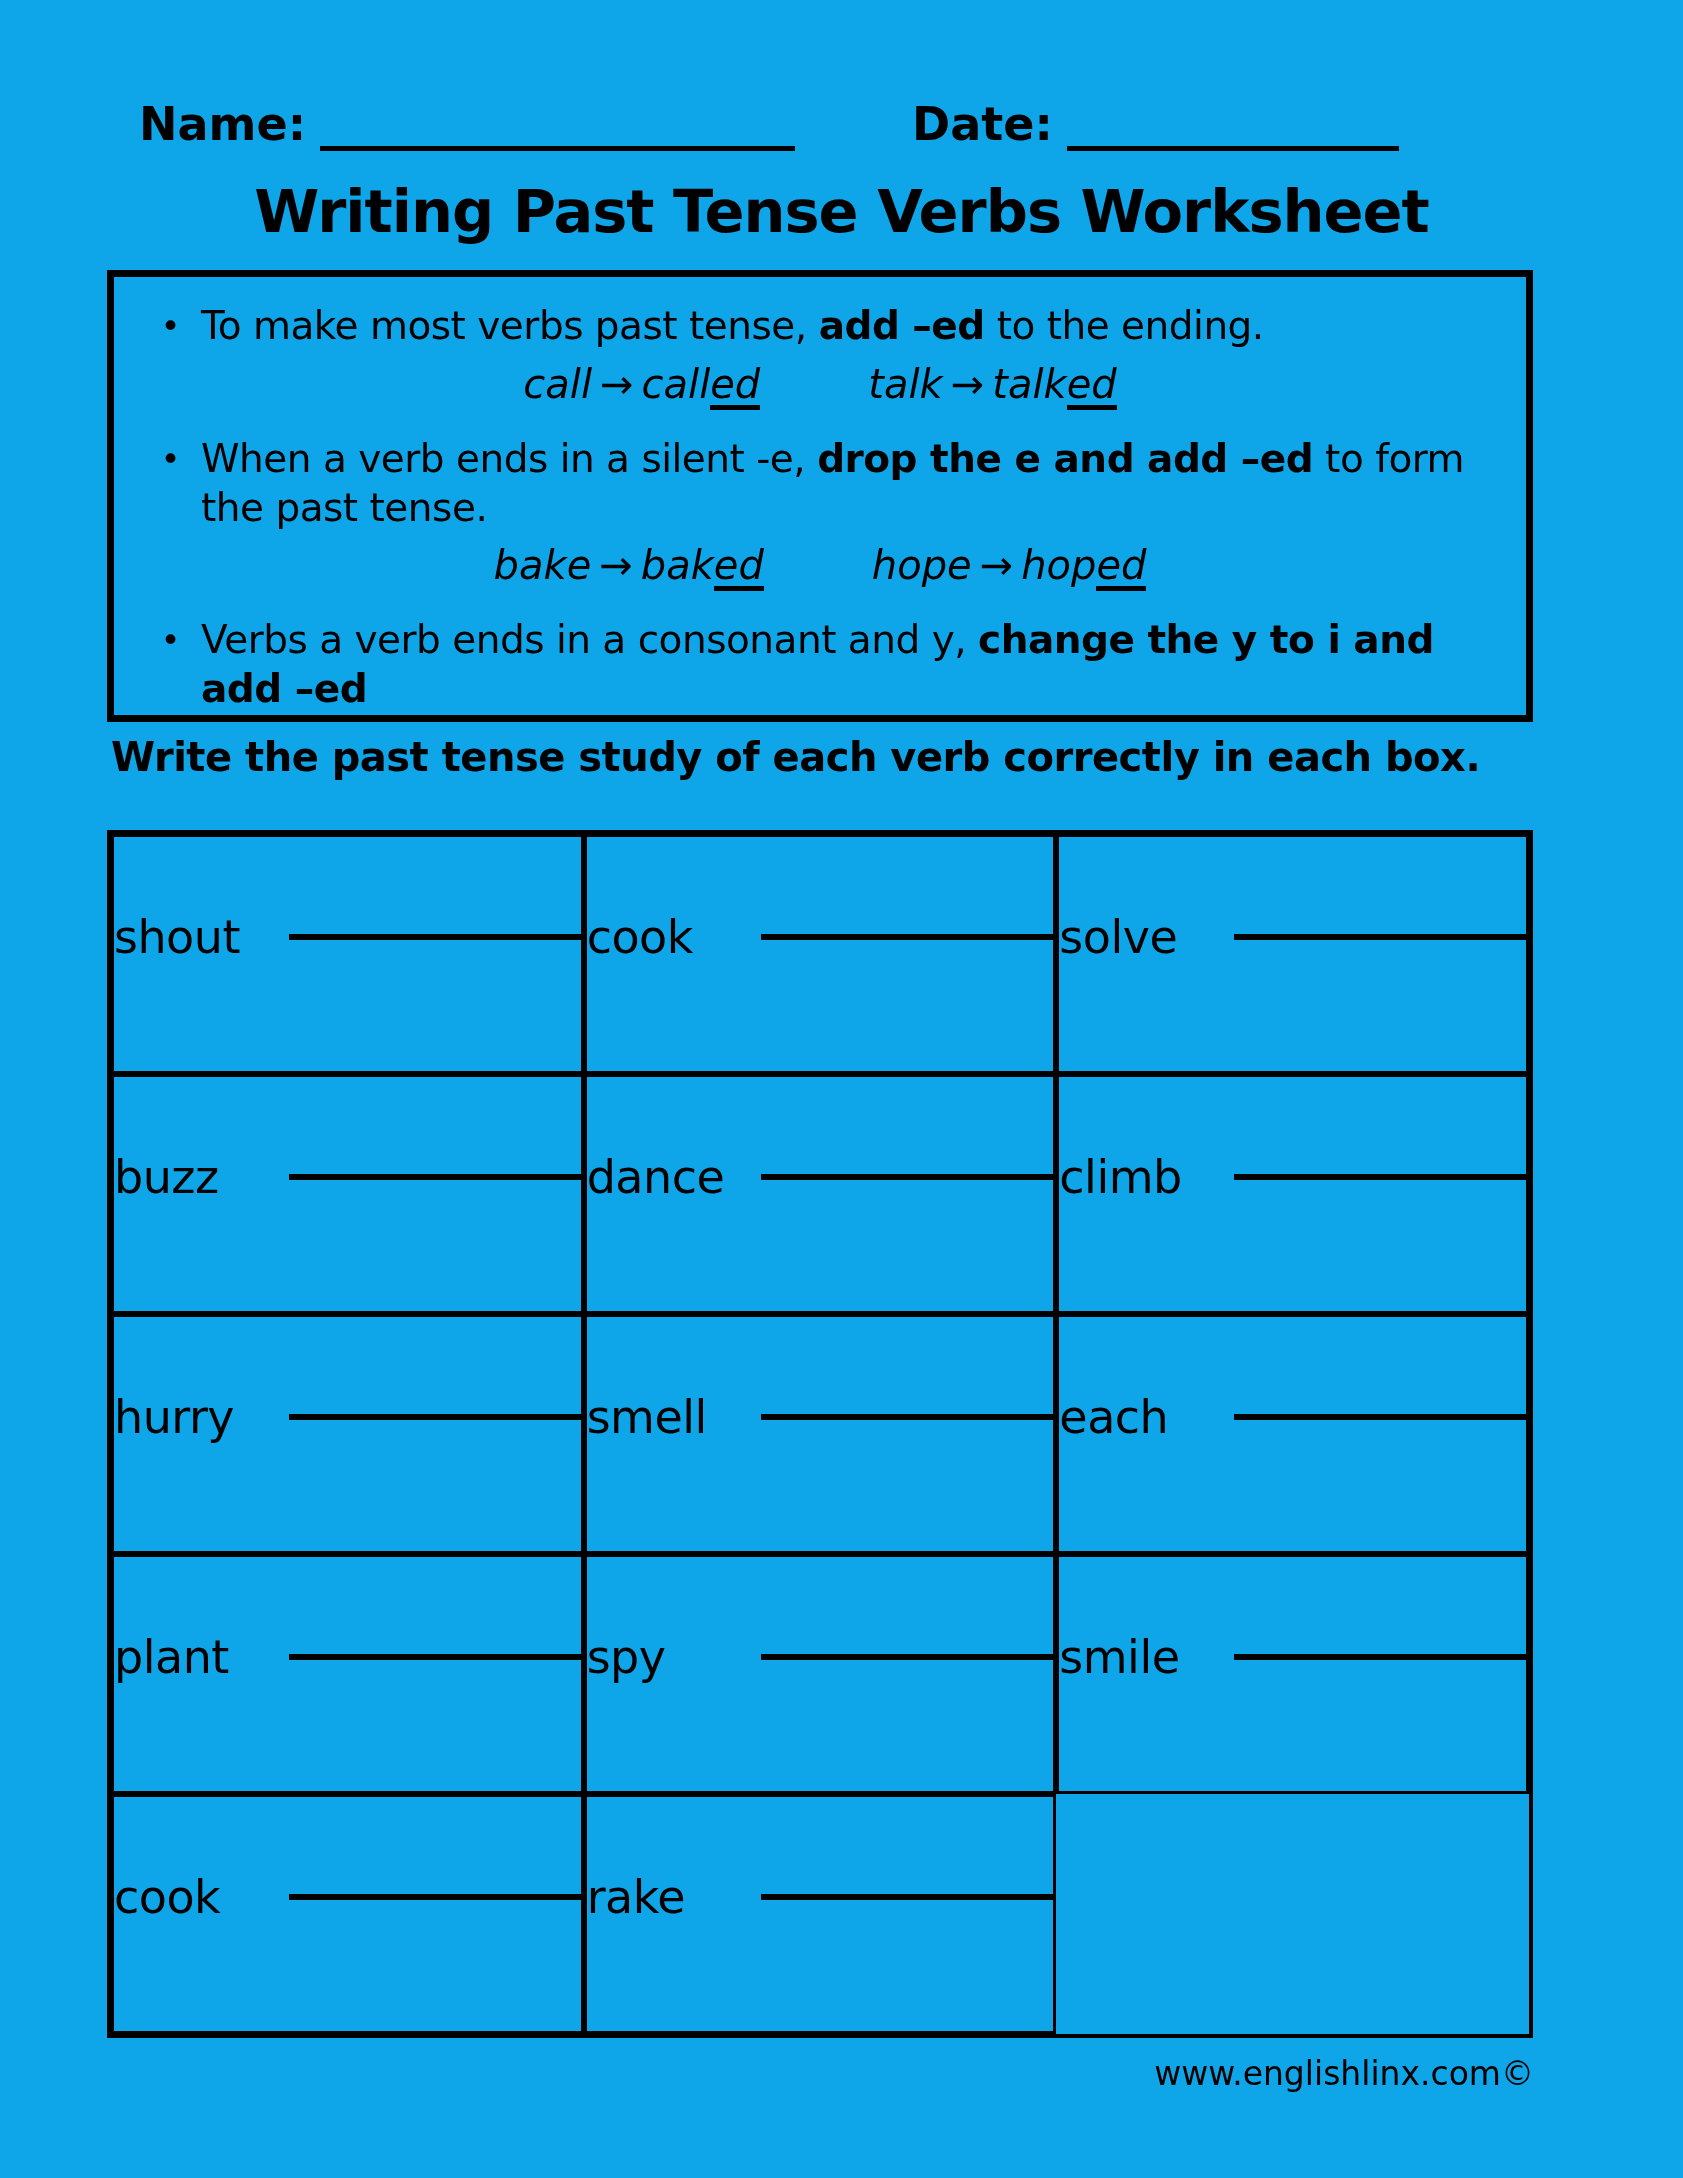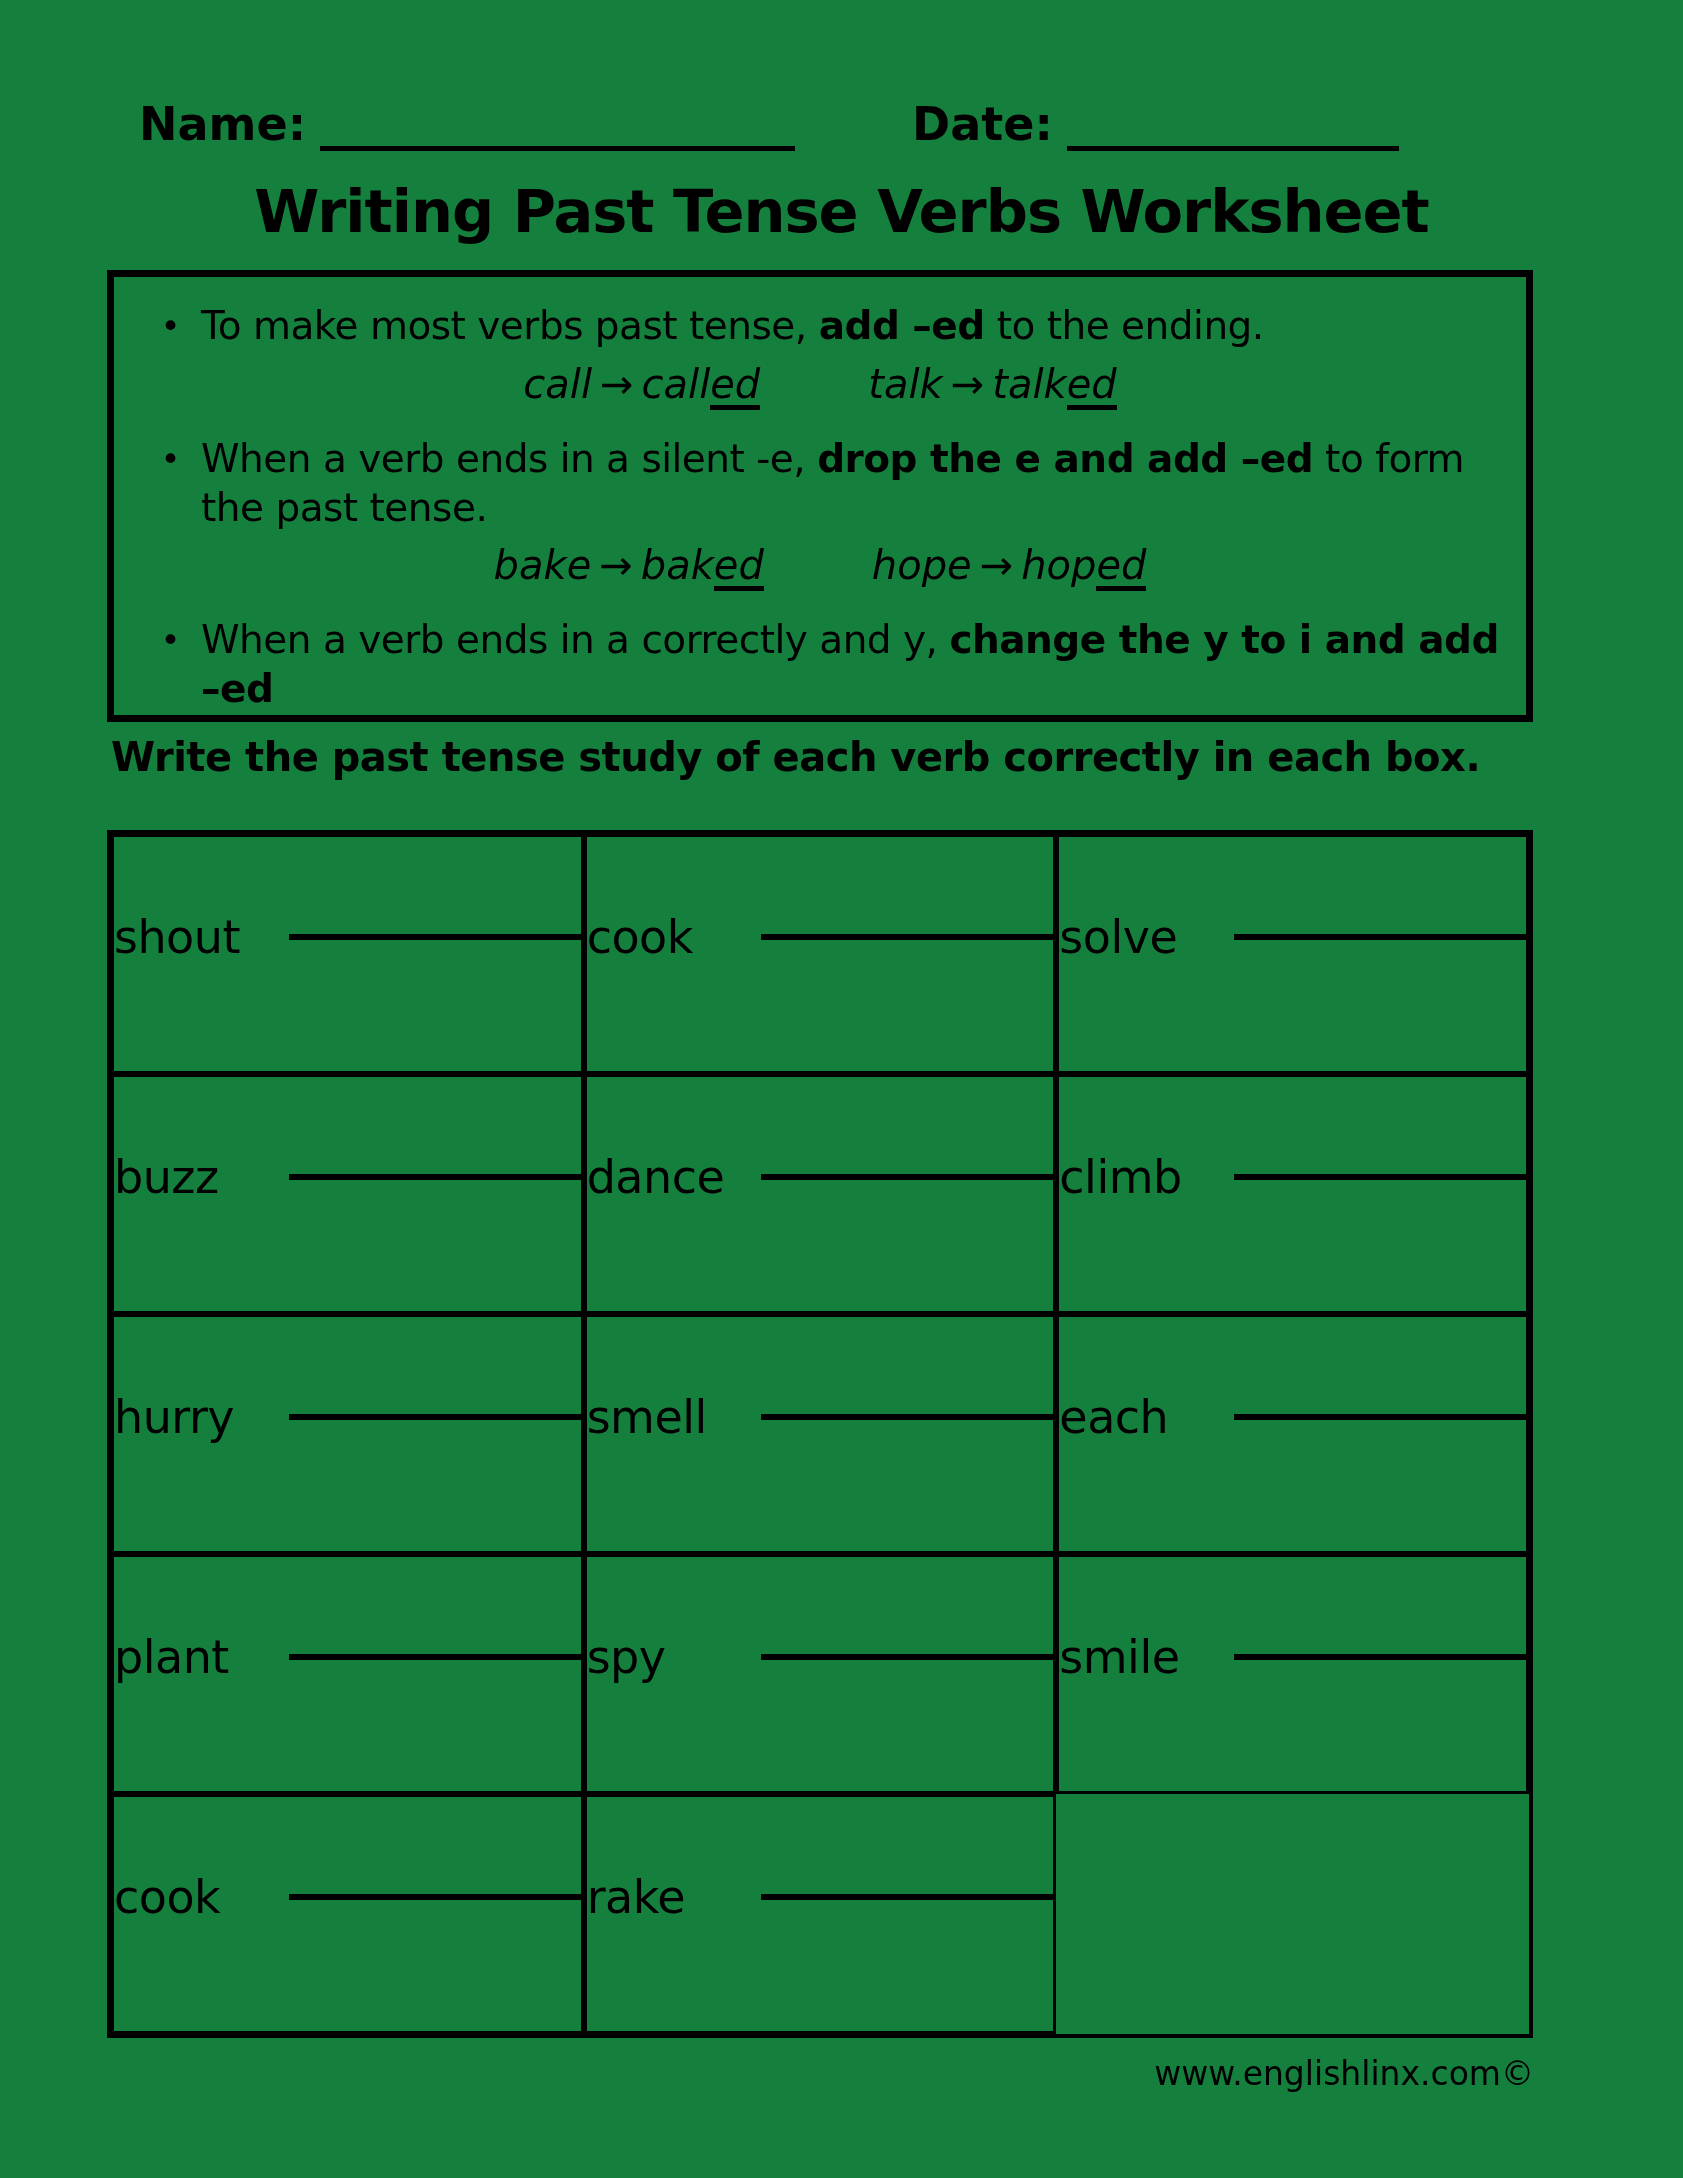--- a/index.html
+++ b/index.html
@@ -1,20 +1,20 @@
 <!DOCTYPE html>
 <html><head>
 <meta charset="utf-8">
 <style>
   * { margin:0; padding:0; box-sizing:border-box; }
   html,body { background:#fff; }
   .page {
     position:relative;
     width:1683px; height:2178px;
-    background:#15803d;
+    background:#0ea5e9;
     color:#000;
     font-family:"DejaVu Sans", sans-serif;
     overflow:hidden;
   }
   
   .header-row {
     display:flex; align-items:flex-end;
     padding:97px 150px 0 139px;
     font-size:46px; font-weight:600;
   }
@@ -143,21 +143,21 @@
         <span>bake</span><span class="arrow">→</span><span>bak</span><span class="ul-part">ed</span>
       </span>
       <span class="example-pair">
         <span>hope</span><span class="arrow">→</span><span>hop</span><span class="ul-part">ed</span>
       </span>
     </div>
 
     <div class="bullet-row">
       <span class="bullet-dot">•</span>
       <span class="bullet-text">
-        <span>When a verb ends in a correctly and y, </span><b>change the y to i and add –ed</b><span></span>
+        <span>Verbs a verb ends in a consonant and y, </span><b>change the y to i and add –ed</b><span></span>
       </span>
     </div>
 
   </div>
 
   <div class="instruction">Write the past tense study of each verb correctly in each box.</div>
 
   <div class="verb-grid">
     <div class="verb-cell">
         <span class="verb-word">shout</span>

